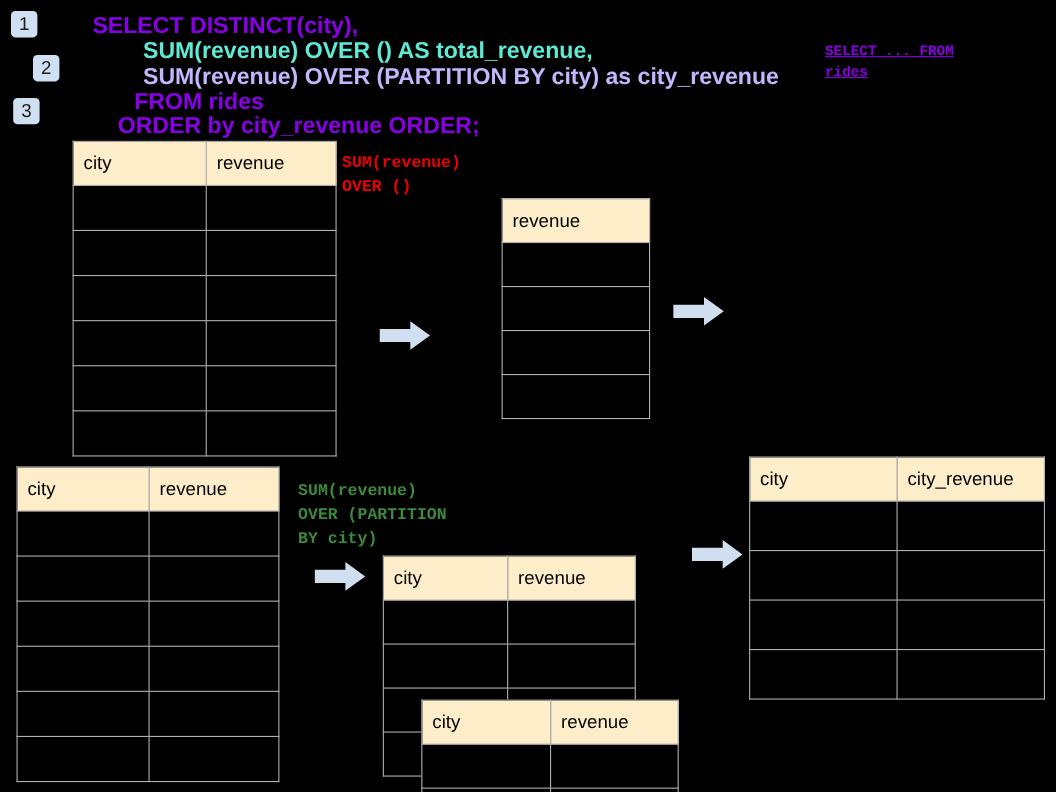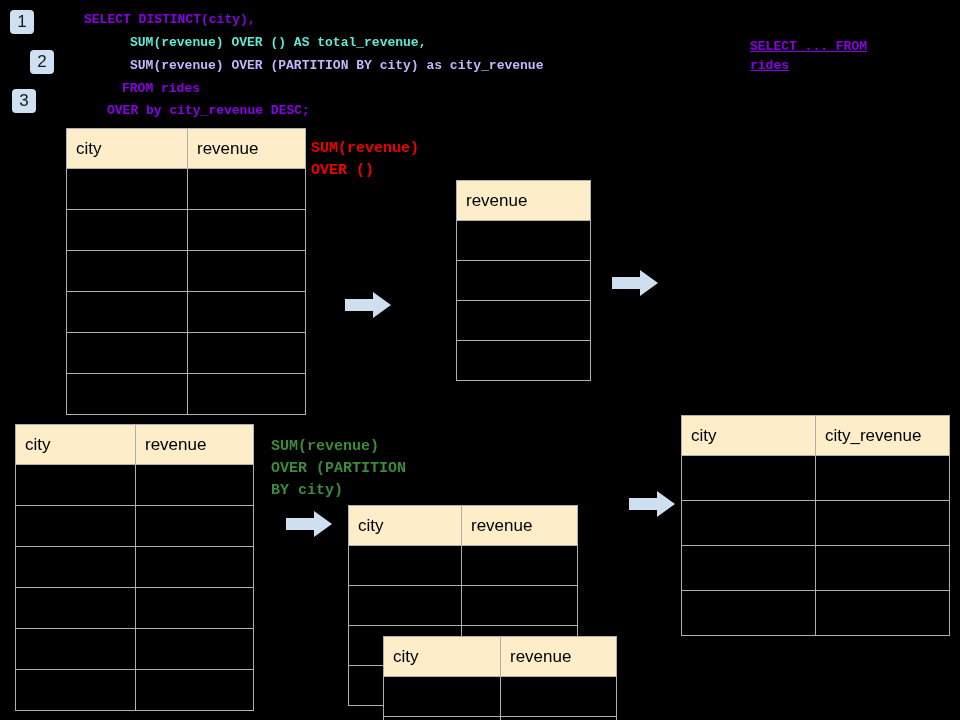--- a/index.html
+++ b/index.html
@@ -26,22 +26,22 @@
     font-size: 17px;
     line-height: 24px;
     text-align: center;
     width: 24px;
     height: 24px;
   }
 
   
   .code {
     position: absolute;
-    font-family: Liberation Mono, monospace;
-    font-size: 13px;
+    font-family: Liberation Sans, sans-serif;
+    font-size: 21px;
     letter-spacing: 0px;
     white-space: pre;
     font-weight: bold;
   }
   .c-purple { color: #8a00e6; }
   .c-red    { color: #5eead4; }
   .c-green  { color: #c4b5fd; }
 
   
   .annot {
@@ -96,21 +96,21 @@
       <div class="badge" style="left: 10px; top: 10px;">1</div>
       <div class="badge" style="left: 30px; top: 50px;">2</div>
       <div class="badge" style="left: 12px; top: 89px;">3</div>
     </div>
 
   <div id="sql-layer">
       <div class="code c-purple" style="left: 84px; top: 12px;">SELECT DISTINCT(city),</div>
       <div class="code c-red" style="left: 130px; top: 35px;">SUM(revenue) OVER () AS total_revenue,</div>
       <div class="code c-green" style="left: 130px; top: 58px;">SUM(revenue) OVER (PARTITION BY city) as city_revenue</div>
       <div class="code c-purple" style="left: 122px; top: 81px;">FROM rides</div>
-      <div class="code c-purple" style="left: 107px; top: 103px;">OVER by city_revenue DESC;</div>
+      <div class="code c-purple" style="left: 107px; top: 103px;">ORDER by city_revenue ORDER;</div>
       <div class="annot purple" style="left: 750px; top: 37px; font-size: 13px; line-height: 19px; text-decoration: underline;">SELECT ... FROM
 rides</div>
     </div>
 
   <div id="annot-layer">
       <div class="annot red" style="left: 311px; top: 138px;">SUM(revenue)
 OVER ()</div>
       <div class="annot green" style="left: 271px; top: 436px;">SUM(revenue)
 OVER (PARTITION
 BY city)</div>

